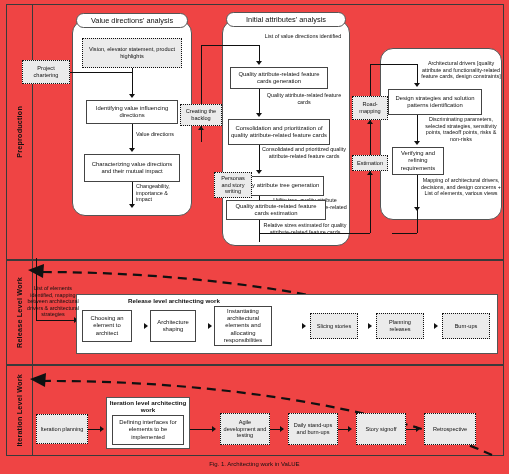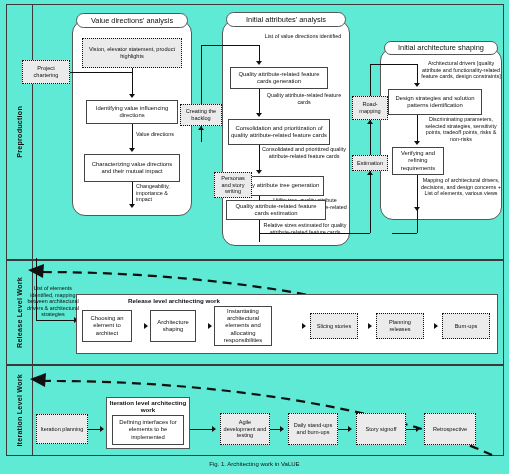--- a/index.html
+++ b/index.html
@@ -1,17 +1,17 @@
 <!DOCTYPE html>
 <html><head>
 <meta charset="utf-8">
 <style>
   html,body{margin:0;padding:0;background:#ffffff;}
   body{font-family:"Liberation Sans", sans-serif;color:#111;}
-  #root{position:relative;width:509px;height:474px;overflow:hidden;background:#5eead4;}
+  #root{position:relative;width:509px;height:474px;overflow:hidden;background:#ef4444;}
 
   
   .lane-wrap{position:absolute;left:6px;top:4px;width:498px;height:452px;}
   .lane{position:absolute;left:0;border:1px solid #3a3a3a;box-sizing:border-box;background:transparent;}
   .lane-label{position:absolute;left:0;top:0;width:26px;height:100%;
       display:flex;align-items:center;justify-content:center;
       border-right:1px solid #3a3a3a;box-sizing:border-box;}
   .lane-label span{writing-mode:vertical-rl;transform:rotate(180deg);
       font-size:7.2px;font-weight:bold;letter-spacing:.2px;color:#111;white-space:nowrap;}
 
@@ -202,23 +202,20 @@
   <div class="v" style="left:370px;top:171px;height:62px;"></div>
   <div class="arr-u" style="left:367px;top:171px;"></div>
   <div class="h" style="left:259px;top:233px;width:111px;"></div>
 
   <div class="v" style="left:370px;top:64px;height:32px;"></div>
   <div class="h" style="left:370px;top:64px;width:47px;"></div>
   <div class="v" style="left:417px;top:64px;height:21px;"></div>
   <div class="arr-d" style="left:414px;top:83px;"></div>
 
   <div class="group" style="left:380px;top:48px;width:122px;height:172px;"></div>
-  <div class="group-title" style="left:384px;top:41px;width:114px;height:14px;">
-    <span>Initial architecture shaping</span>
-  </div>
 
   <div class="lbl c" style="left:420px;top:60px;width:82px;">
     <span>Architectural drivers [quality attribute and functionality-related feature cards, design constraints]</span>
   </div>
 
   <div class="box" style="left:388px;top:89px;width:94px;height:26px;">
     <span>Design strategies and solution patterns identification</span>
   </div>
 
   <div class="v" style="left:417px;top:115px;height:28px;"></div>

